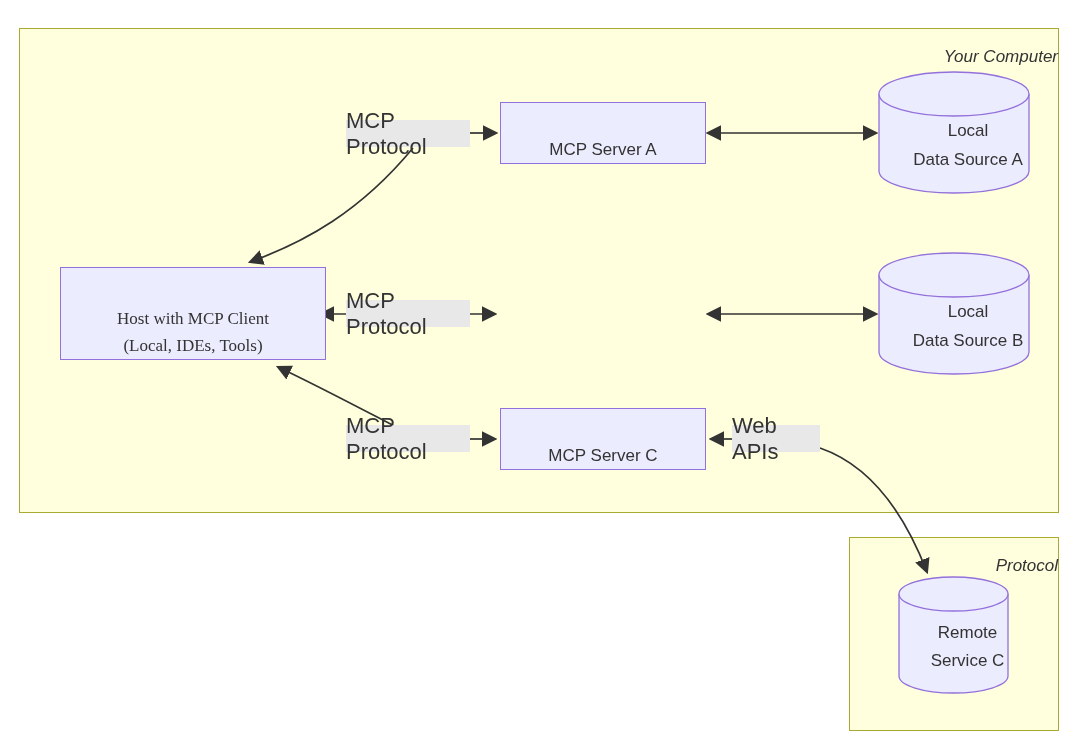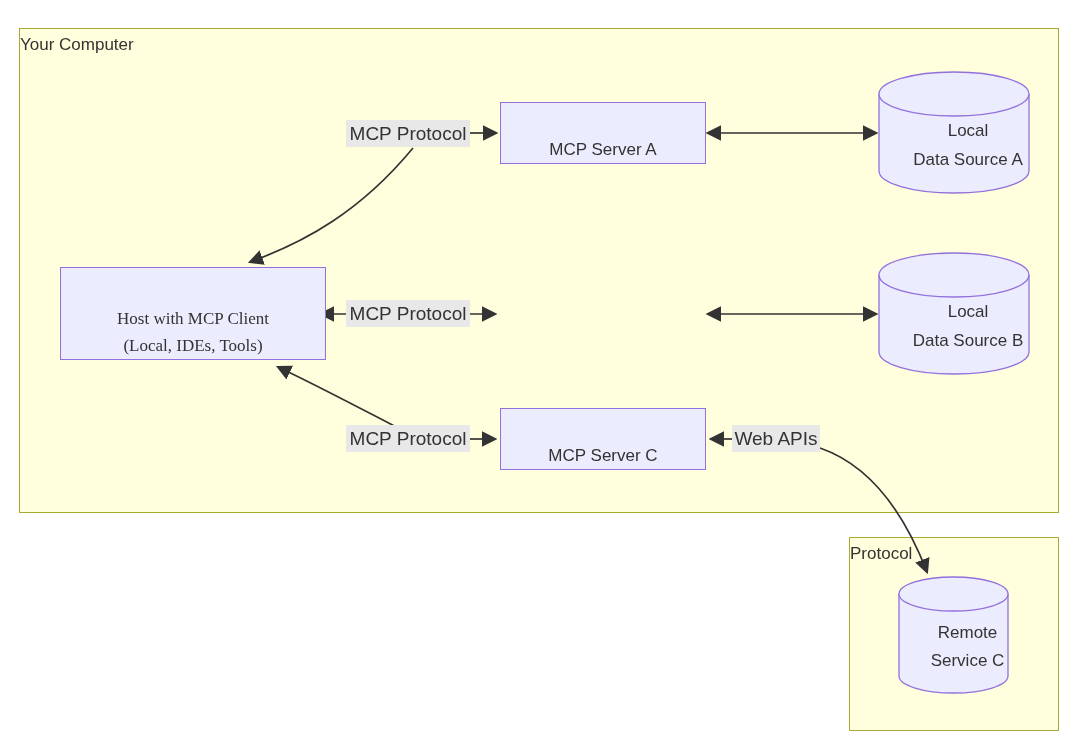--- a/index.html
+++ b/index.html
@@ -13,22 +13,22 @@
     position:relative;width:1080px;height:753px;overflow:hidden;
     background:var(--canvas-bg);
     font-family:"Liberation Sans","DejaVu Sans",sans-serif;
     color:var(--text);
   }
   .cluster{
     position:absolute;background:var(--cluster-fill);
     border:1px solid var(--cluster-border);box-sizing:border-box;
   }
   .cluster-title{
-    position:absolute;top:6px;left:0;width:100%;text-align:left;
-    font-size:17px;color:var(--text);
+    position:absolute;top:18px;left:0;width:100%;text-align:right;
+    font-size:17px;color:var(--text);font-style:italic;
   }
   #cluster-computer{left:19px;top:28px;width:1040px;height:485px;}
   #cluster-internet{left:849px;top:537px;width:210px;height:194px;}
 
   svg.edges{position:absolute;left:0;top:0;pointer-events:none;}
   .edge{fill:none;stroke:var(--edge);stroke-width:1.7px;}
   .arrowhead{fill:var(--edge);}
   .cyl{fill:var(--node-fill);stroke:var(--node-border);stroke-width:1.3px;}
 
   .node{
@@ -45,21 +45,21 @@
   .cyl-text{
     position:absolute;text-align:center;font-size:17px;line-height:29px;padding-left:14px;
   }
   #text-ds-a{left:879px;top:116px;width:150px;}
   #text-ds-b{left:879px;top:297px;width:150px;}
   #text-remote-c{left:899px;top:619px;width:109px;line-height:28px;}
 
   .edge-label{
     position:absolute;background:var(--edge-label-bg);
     display:flex;align-items:center;justify-content:center;
-    font-size:19px;box-sizing:border-box;
+    font-size:22px;box-sizing:border-box;
   }
   #label-protocol-a{left:346px;top:120px;width:124px;height:27px;}
   #label-protocol-b{left:346px;top:300px;width:124px;height:27px;}
   #label-protocol-c{left:346px;top:425px;width:124px;height:27px;}
   #label-web-apis{left:732px;top:425px;width:88px;height:27px;}
 </style>
 </head>
 <body>
 
 <div class="canvas">

